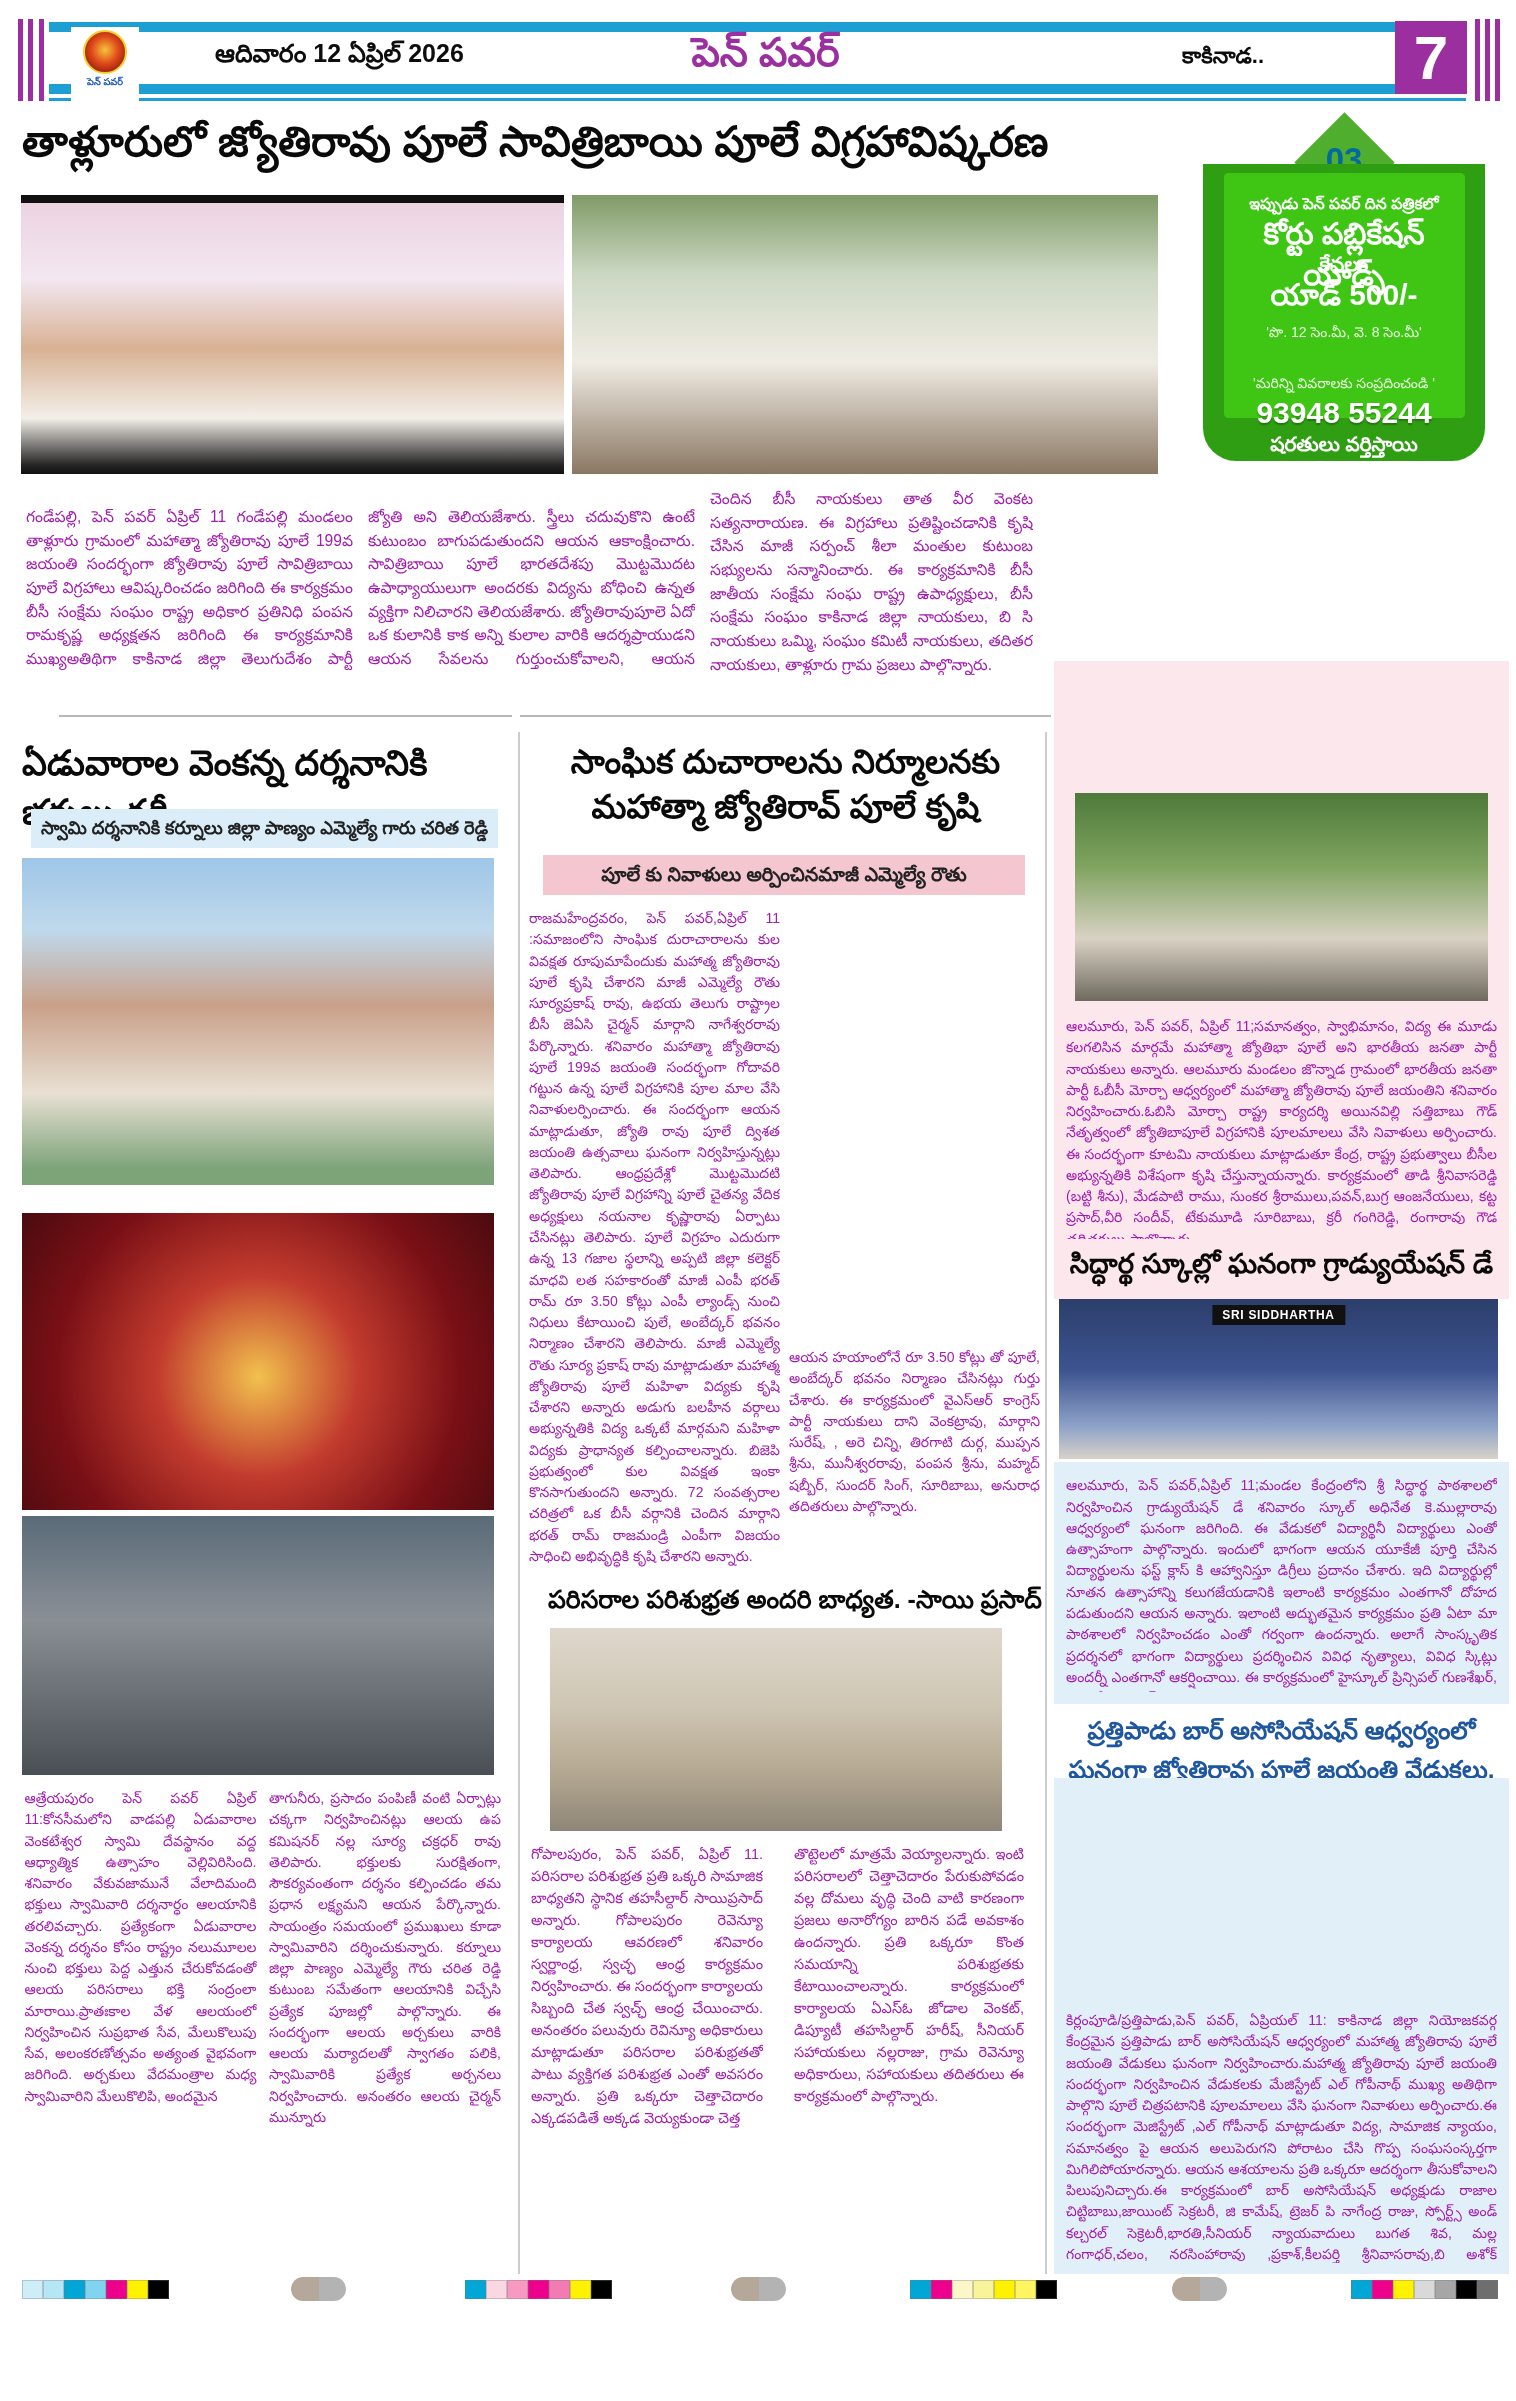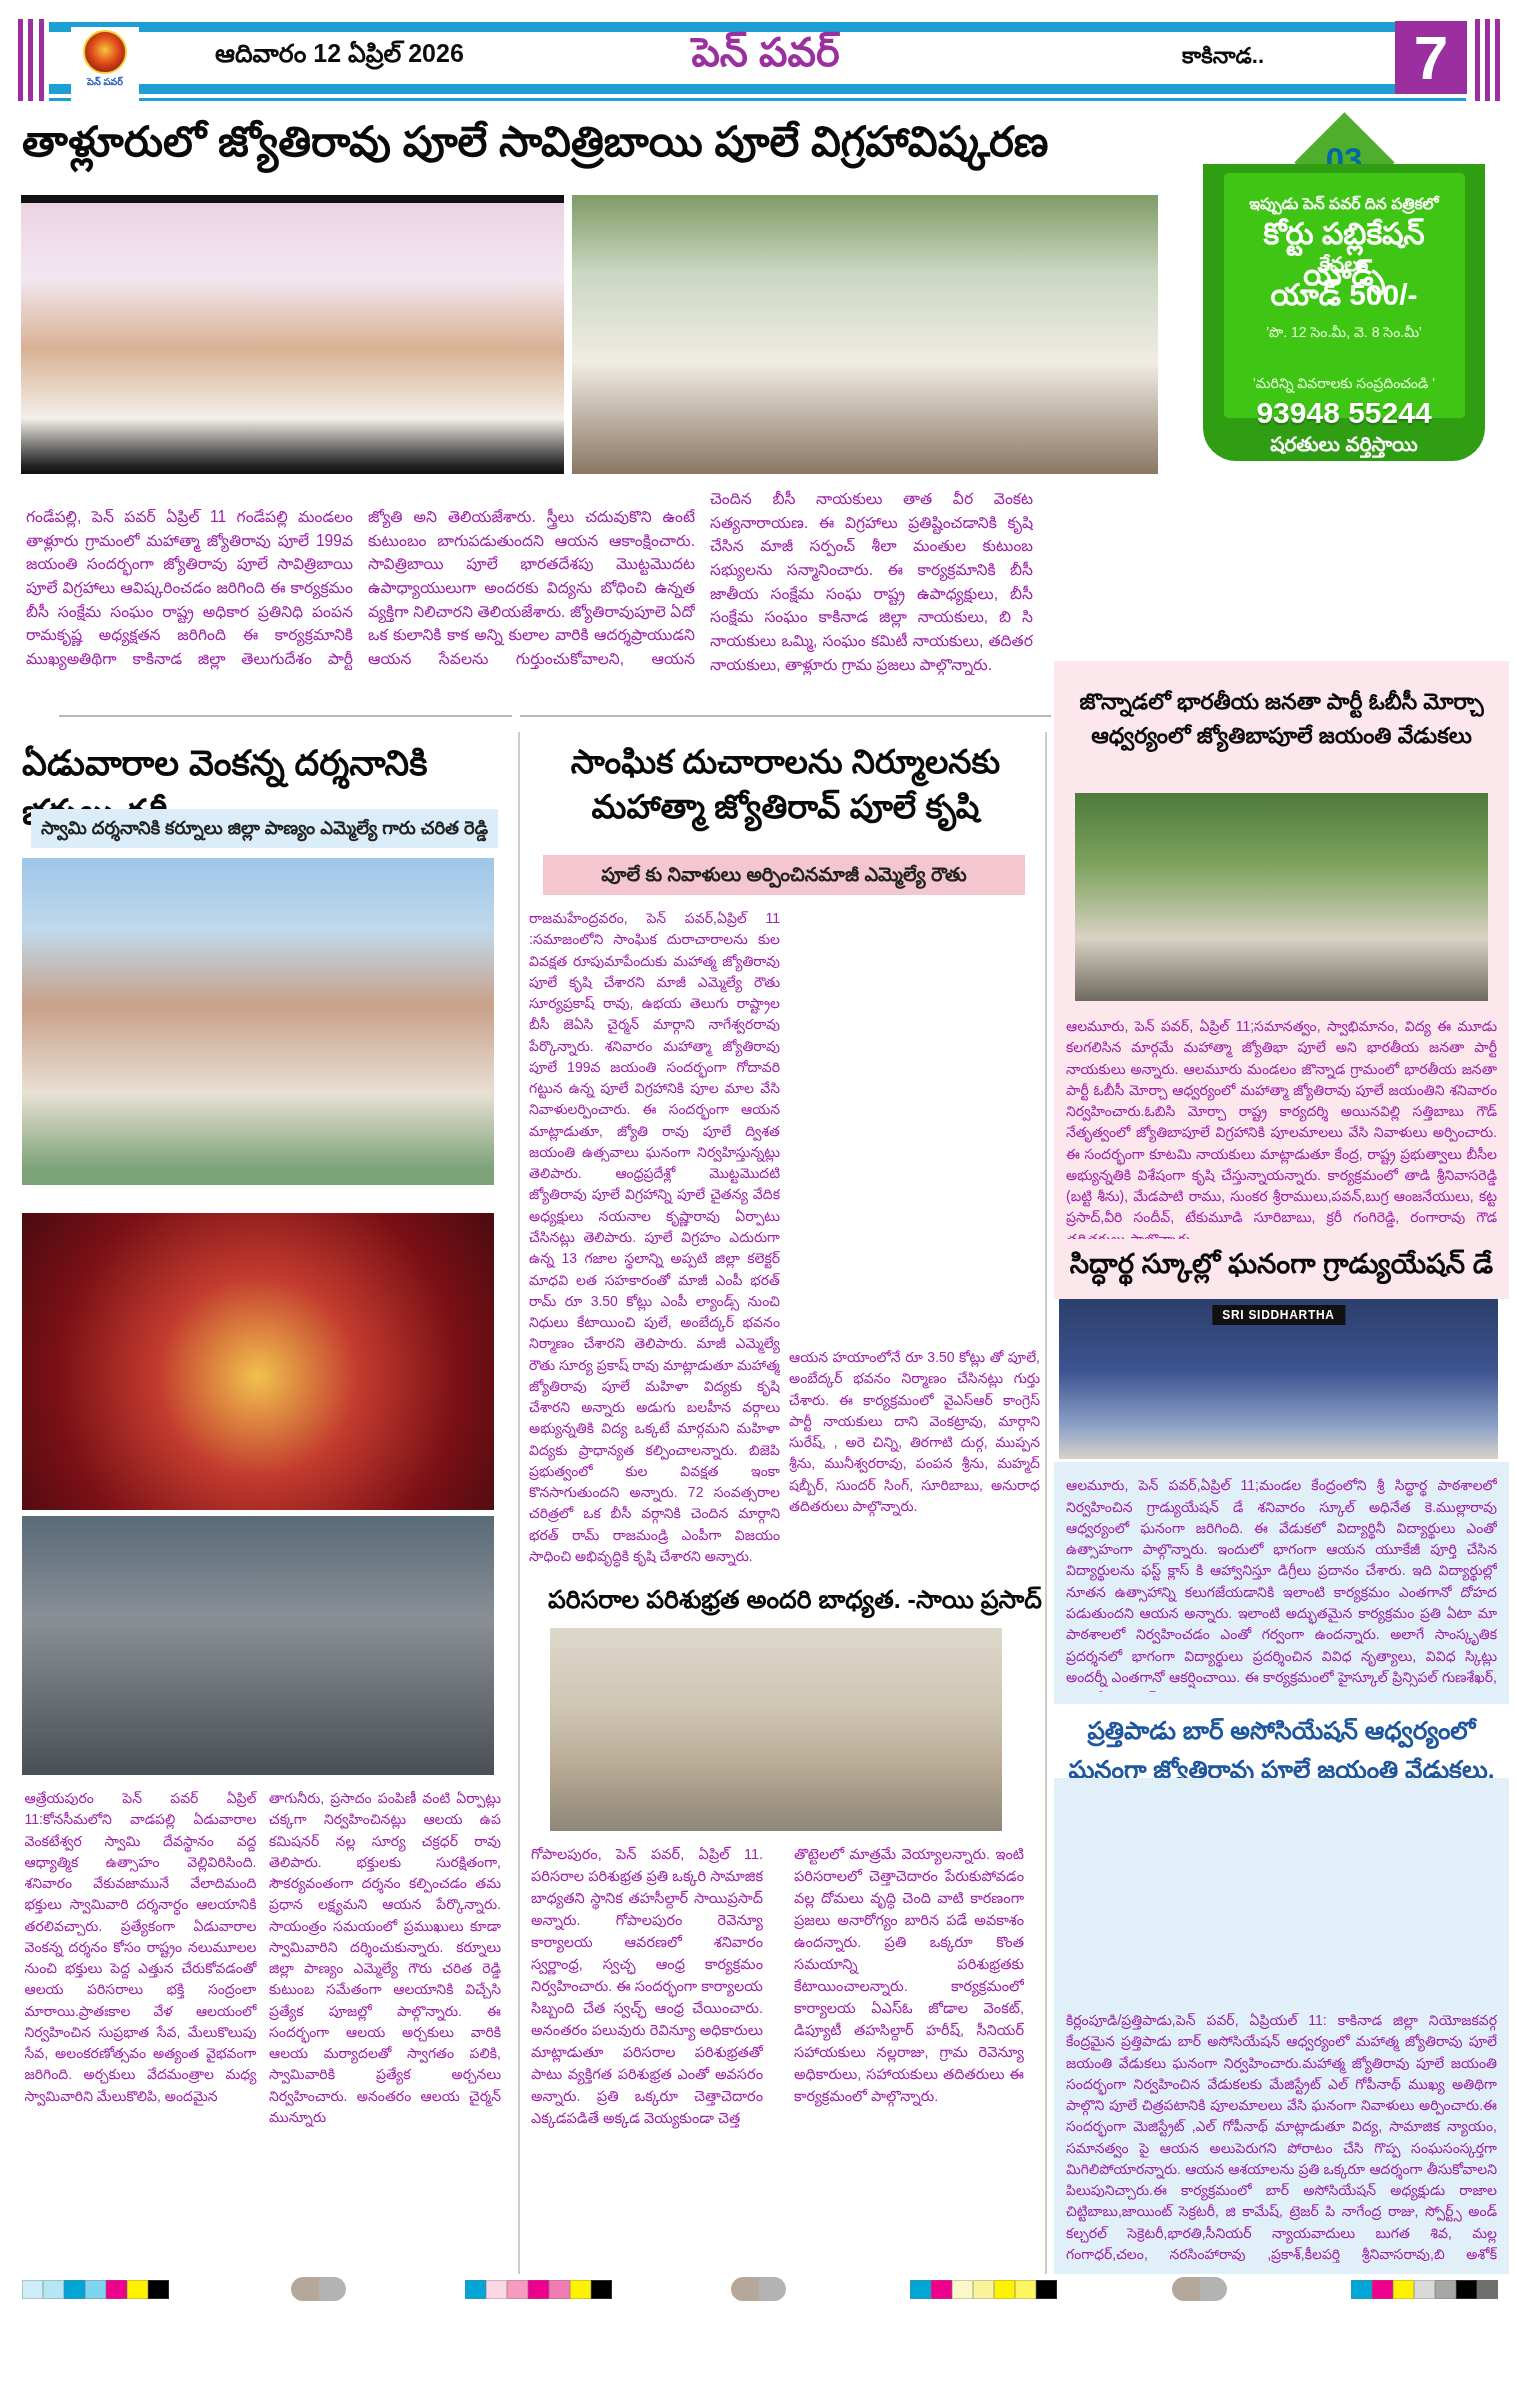--- a/index.html
+++ b/index.html
@@ -137,21 +137,20 @@
 
   <div class="col" style="left:789px;top:1347px;width:251px;height:234px;font-size:14px;">ఆయన హయాంలోనే రూ 3.50 కోట్లు తో పూలే, అంబేద్కర్ భవనం నిర్మాణం చేసినట్లు గుర్తు చేశారు. ఈ కార్యక్రమంలో వైఎస్ఆర్ కాంగ్రెస్ పార్టీ నాయకులు దాని వెంకట్రావు, మార్గాని సురేష్,  , అరె చిన్ని, తిరగాటి దుర్గ, ముప్పన శ్రీను, మునీశ్వరరావు, పంపన శ్రీను, మహ్మద్ షబ్బీర్, సుందర్ సింగ్, సూరిబాబు, అనురాధ తదితరులు పాల్గొన్నారు.</div>
 
   <div class="h2" style="left:529px;top:1585px;width:513px;font-size:25px;text-align:right;">పరిసరాల పరిశుభ్రత అందరి బాధ్యత. -సాయి ప్రసాద్</div>
   <div class="photo" style="left:550px;top:1628px;width:452px;height:203px;
        background:linear-gradient(180deg,#ded8cc 0%,#cfc6b4 38%,#b8ab95 68%,#8f8677 100%);"></div>
   <div class="col" style="left:531px;top:1843px;width:232px;height:431px;font-size:14.5px;">గోపాలపురం, పెన్ పవర్, ఏప్రిల్ 11. పరిసరాల పరిశుభ్రత ప్రతి ఒక్కరి సామాజిక బాధ్యతని స్థానిక తహసీల్దార్ సాయిప్రసాద్ అన్నారు. గోపాలపురం రెవెన్యూ కార్యాలయ ఆవరణలో శనివారం స్వర్ణాంధ్ర, స్వచ్ఛ ఆంధ్ర కార్యక్రమం నిర్వహించారు. ఈ సందర్భంగా కార్యాలయ సిబ్బంది చేత స్వచ్ఛ్ ఆంధ్ర చేయించారు. అనంతరం పలువురు రెవిన్యూ అధికారులు మాట్లాడుతూ పరిసరాల పరిశుభ్రతతో పాటు వ్యక్తిగత పరిశుభ్రత ఎంతో అవసరం అన్నారు. ప్రతి ఒక్కరూ చెత్తాచెదారం ఎక్కడపడితే అక్కడ వెయ్యకుండా చెత్త</div>
   <div class="col" style="left:794px;top:1843px;width:230px;height:431px;font-size:14.5px;">తొట్టెలలో మాత్రమే వెయ్యాలన్నారు. ఇంటి పరిసరాలలో చెత్తాచెదారం పేరుకుపోవడం వల్ల దోమలు వృద్ధి చెంది వాటి కారణంగా ప్రజలు అనారోగ్యం బారిన పడే అవకాశం ఉందన్నారు. ప్రతి ఒక్కరూ కొంత సమయాన్ని పరిశుభ్రతకు కేటాయించాలన్నారు. కార్యక్రమంలో కార్యాలయ ఏఎస్ఓ జోడాల వెంకట్, డిప్యూటీ తహసిల్దార్ హరీష్, సీనియర్ సహాయకులు నల్లరాజు, గ్రామ రెవెన్యూ అధికారులు, సహాయకులు తదితరులు ఈ కార్యక్రమంలో పాల్గొన్నారు.</div>
 
   <div class="abs" style="left:1054px;top:661px;width:455px;height:638px;background:#fbe7ec;">
-    <div class="h2" style="left:12px;top:24px;width:431px;font-size:22px;font-weight:800;text-align:center;line-height:1.55;position:absolute;">జొన్నాడలో భారతీయ జనతా పార్టీ ఓబీసీ మోర్చా ఆధ్వర్యంలో జ్యోతిబాపూలే జయంతి వేడుకలు</div>
     <div class="photo" style="left:21px;top:132px;width:413px;height:208px;
          background:linear-gradient(180deg,#4e7a3a 0%,#7fa35f 35%,#d9d2c4 70%,#6e6a5e 100%);"></div>
     <div class="col" style="left:12px;top:355px;width:431px;height:223px;font-size:14px;position:absolute;">ఆలమూరు, పెన్ పవర్, ఏప్రిల్ 11;సమానత్వం, స్వాభిమానం, విద్య ఈ మూడు కలగలిసిన మార్గమే మహాత్మా జ్యోతిభా పూలే అని భారతీయ జనతా పార్టీ నాయకులు అన్నారు. ఆలమూరు మండలం జొన్నాడ గ్రామంలో భారతీయ జనతా పార్టీ ఓబీసీ మోర్చా ఆధ్వర్యంలో మహాత్మా జ్యోతిరావు పూలే జయంతిని శనివారం నిర్వహించారు.ఓబిసి మోర్చా రాష్ట్ర కార్యదర్శి అయినవిల్లి సత్తిబాబు గౌడ్ నేతృత్వంలో జ్యోతిబాపూలే విగ్రహానికి పూలమాలలు వేసి నివాళులు అర్పించారు. ఈ సందర్భంగా కూటమి నాయకులు మాట్లాడుతూ కేంద్ర, రాష్ట్ర ప్రభుత్వాలు బీసీల అభ్యున్నతికి విశేషంగా కృషి చేస్తున్నాయన్నారు. కార్యక్రమంలో తాడి శ్రీనివాసరెడ్డి (బట్టి శీను), మేడపాటి రాము, సుంకర శ్రీరాములు,పవన్,బుగ్ర ఆంజనేయులు, కట్ట ప్రసాద్,వీరి సందీవ్, టేకుమూడి సూరిబాబు, క్రరీ గంగిరెడ్డి, రంగారావు గౌడ తదితరులు పాల్గొన్నారు.</div>
     <div class="h2" style="left:7.4px;top:587px;width:440px;font-size:27.5px;text-align:center;position:absolute;">సిద్ధార్థ స్కూల్లో ఘనంగా గ్రాడ్యుయేషన్ డే</div>
   </div>
 
   <div class="photo" style="left:1059px;top:1299px;width:439px;height:160px;
        background:linear-gradient(180deg,#2c3e6b 0%,#3d5491 45%,#8fa3c8 80%,#d8d2c8 100%);">
     <div class="banner" style="top:6px;">SRI SIDDHARTHA</div>
   </div>

